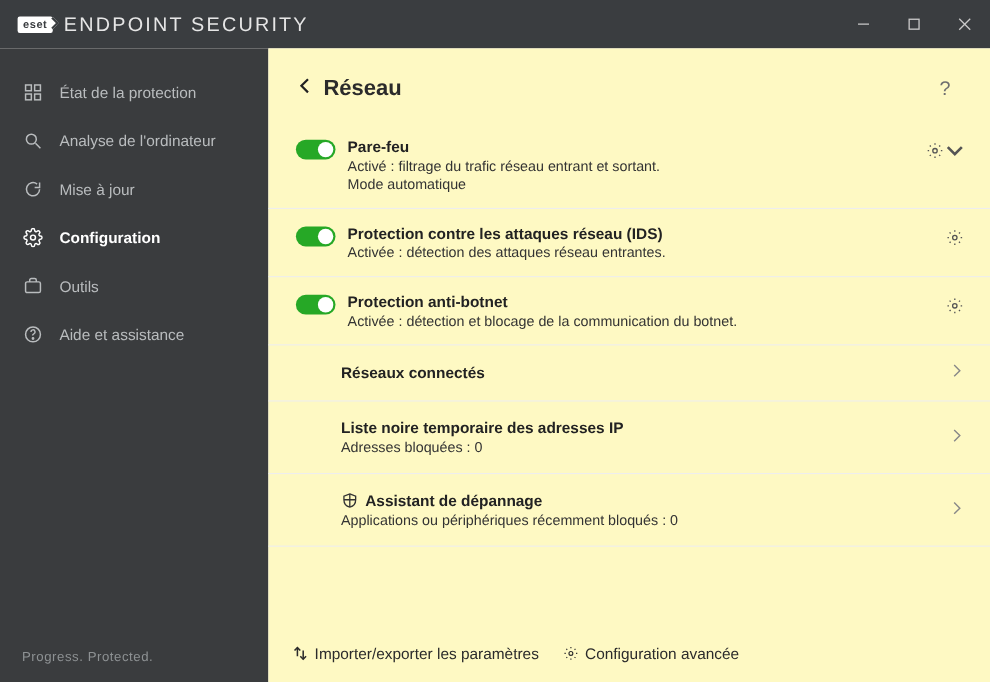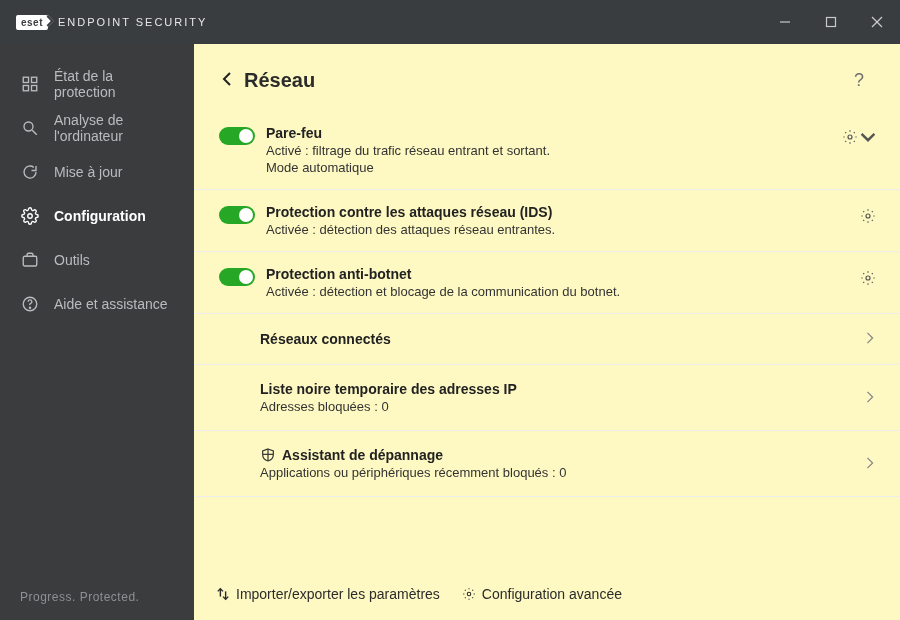--- a/index.html
+++ b/index.html
@@ -2,26 +2,26 @@
 <html><head>
 <meta charset="utf-8">
 <style>
 * { margin: 0; padding: 0; box-sizing: border-box; font-family: "Segoe UI", Arial, sans-serif; }
 html, body { width: 900px; height: 620px; overflow: hidden; }
 .window { width: 900px; height: 620px; display: flex; flex-direction: column; background: #fff; }
 .titlebar { height: 44px; background: #3a3d40; color: #e6e6e6; display: flex; align-items: center; padding: 0 0 0 16px; }
 .brand { display: flex; align-items: center; gap: 10px; }
 .brand-logo { background:#fff; color:#3a3d40; font-size:10px; font-weight:700; padding:2px 5px; border-radius:2px; letter-spacing:0.5px; position:relative; }
 .brand-logo::after{ content:""; position:absolute; right:-4px; top:2px; width:6px; height:6px; border:2px solid #3a3d40; border-left:none; border-bottom:none; background:#fff; transform:rotate(45deg);}
-.brand-text { font-size: 11px; font-weight: 300; letter-spacing: 2px; text-align: center; }
+.brand-text { font-size: 18px; font-weight: 300; letter-spacing: 2px; text-align: center; }
 .window-controls { margin-left: auto; display: flex; }
 .win-btn { width: 46px; height: 44px; display:flex; align-items:center; justify-content:center; color:#c9c9c9; }
 .win-btn svg { width:12px; height:12px; }
 .body { flex:1; display:flex; min-height:0; }
-.sidebar { width: 194px; background:#3a3c3e; color:#cfd2d4; display:flex; flex-direction:column; }
+.sidebar { width: 244px; background:#3a3c3e; color:#cfd2d4; display:flex; flex-direction:column; }
 .nav { padding-top: 18px; }
 .nav-item { display:flex; align-items:center; gap:14px; height:44px; padding:0 20px; font-size:14px; color:#b9bcbe; cursor:pointer; }
 .nav-item.active { color:#fff; font-weight:600; }
 .nav-item .icon { width:20px; height:20px; flex:0 0 20px; display:flex; align-items:center; justify-content:center; }
 .nav-item .icon svg { width:18px; height:18px; }
 .sidebar-footer { margin-top:auto; padding:16px 20px; font-size:12px; color:#8d9193; letter-spacing:0.5px; }
 .main { flex:1; background:#fef9c3; display:flex; flex-direction:column; position:relative; }
 .page-header { display:flex; align-items:center; padding:22px 28px 10px 22px; }
 .back-caret { width:22px; text-align:center; cursor:pointer; color:#323232; }
 .page-title { font-size:20px; font-weight:700; color:#2b2b2b; margin-left:6px; }

